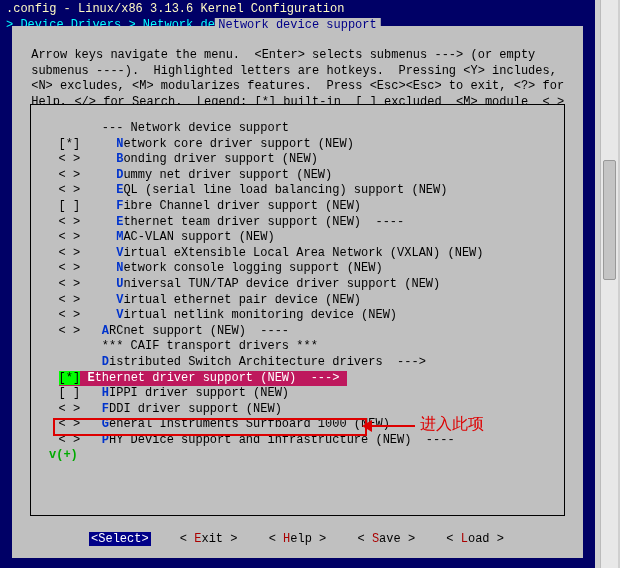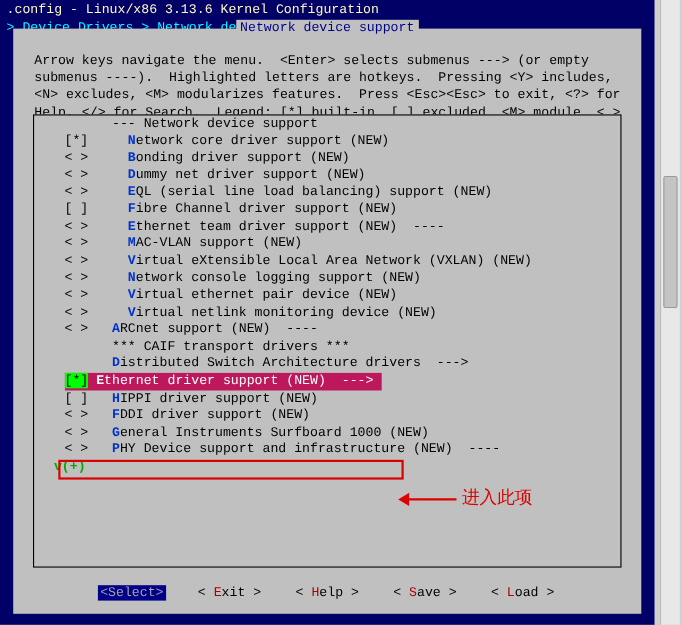--- a/index.html
+++ b/index.html
@@ -55,21 +55,21 @@
     margin-top: 20px;
   }
   .inner-box {
     position: absolute;
     left: 18px;
     right: 18px;
     top: 78px;
     bottom: 42px;
     border: 1px solid #000000;
     background: #c0c0c0;
-    padding: 0 4px;
+    padding: 16px 4px;
     overflow: hidden;
   }
   .menu-list {
     color: #000000;
   }
   .menu-row {
     white-space: pre;
     line-height: 1.3;
     padding: 0 2px;
   }
@@ -97,31 +97,30 @@
     color: #000000;
   }
   .btn {
     display: inline-block;
     margin: 0 10px;
     padding: 0 2px;
   }
   .btn .hot { color: #aa0000; }
   .btn-selected {
     background: #000088;
-    color: #a3a3a3;
+    color: #ffffff;
     padding: 0 2px;
   }
   .annotation {
     position: absolute;
     left: 370px;
     top: 408px;
     width: 160px;
     height: 36px;
     pointer-events: none;
-    margin-top: 28px;
   }
   .red-box {
     position: absolute;
     left: 53px;
     top: 418px;
     width: 314px;
     height: 18px;
     border: 2px solid #dd0000;
     pointer-events: none;
   }
@@ -175,20 +174,21 @@
           <div class="menu-row">         --- Network device support</div>
           <div class="menu-row">   [*]     <span class="hot">N</span>etwork core driver support (NEW)</div>
           <div class="menu-row">   &lt; &gt;     <span class="hot">B</span>onding driver support (NEW)</div>
           <div class="menu-row">   &lt; &gt;     <span class="hot">D</span>ummy net driver support (NEW)</div>
           <div class="menu-row">   &lt; &gt;     <span class="hot">E</span>QL (serial line load balancing) support (NEW)</div>
           <div class="menu-row">   [ ]     <span class="hot">F</span>ibre Channel driver support (NEW)</div>
           <div class="menu-row">   &lt; &gt;     <span class="hot">E</span>thernet team driver support (NEW)  ----</div>
           <div class="menu-row">   &lt; &gt;     <span class="hot">M</span>AC-VLAN support (NEW)</div>
           <div class="menu-row">   &lt; &gt;     <span class="hot">V</span>irtual eXtensible Local Area Network (VXLAN) (NEW)</div>
           <div class="menu-row">   &lt; &gt;     <span class="hot">N</span>etwork console logging support (NEW)</div>
+          <div class="menu-row">   &lt; &gt;     <span class="hot">U</span>niversal TUN/TAP device driver support (NEW)</div>
           <div class="menu-row">   &lt; &gt;     <span class="hot">V</span>irtual ethernet pair device (NEW)</div>
           <div class="menu-row">   &lt; &gt;     <span class="hot">V</span>irtual netlink monitoring device (NEW)</div>
           <div class="menu-row">   &lt; &gt;   <span class="hot">A</span>RCnet support (NEW)  ----</div>
           <div class="menu-row">         *** CAIF transport drivers ***</div>
           <div class="menu-row">         <span class="hot">D</span>istributed Switch Architecture drivers  ---&gt;</div>
           <div class="menu-row">   <span class="selected"><span class="sel-left">[*]</span><span> <span class="hot">E</span>thernet driver support (NEW)  ---&gt; </span></span></div>
           <div class="menu-row">   [ ]   <span class="hot">H</span>IPPI driver support (NEW)</div>
           <div class="menu-row">   &lt; &gt;   <span class="hot">F</span>DDI driver support (NEW)</div>
           <div class="menu-row">   &lt; &gt;   <span class="hot">G</span>eneral Instruments Surfboard 1000 (NEW)</div>
           <div class="menu-row">   &lt; &gt;   <span class="hot">P</span>HY Device support and infrastructure (NEW)  ----</div>

